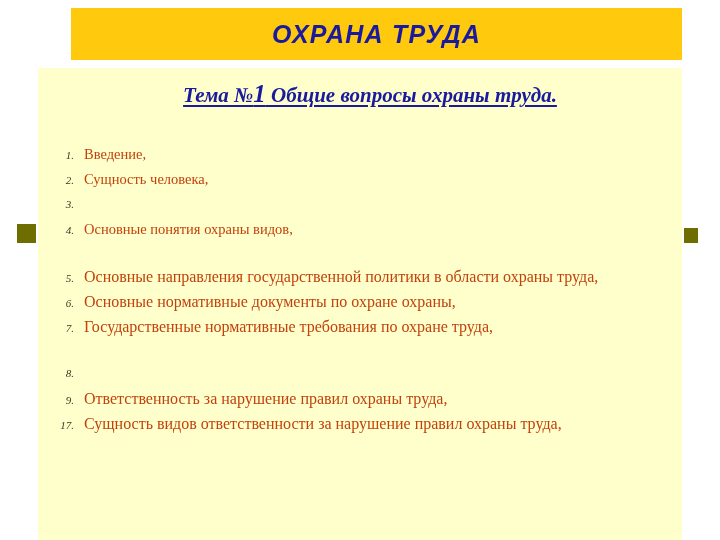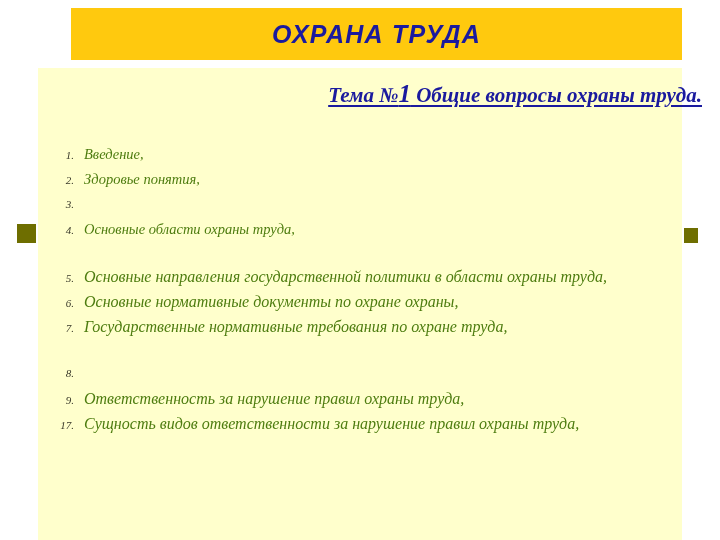--- a/index.html
+++ b/index.html
@@ -57,21 +57,21 @@
     white-space: nowrap;
     line-height: 1;
   }
 
   
   #subtitle-row {
     position: absolute;
     left: 38px;
     top: 80px;
     width: 664px;
-    text-align: right;
+    text-align: center;
   }
   #subtitle-text {
     display: inline-block;
     font-family: "Liberation Serif", "DejaVu Serif", serif;
     font-weight: bold;
     font-style: italic;
     font-size: 21px;
     color: #1a1a9e;
     text-decoration: underline;
     text-underline-offset: 3px;
@@ -123,23 +123,22 @@
     text-align: right;
     font-family: "Liberation Serif", "DejaVu Serif", serif;
     font-style: italic;
     font-size: 11px;
     color: #3a3a2a;
     line-height: 25px;
   }
   .item-label {
     padding-left: 10px;
     font-family: "Liberation Serif", "DejaVu Serif", serif;
-    font-style: italic;
     font-size: 14.5px;
-    color: #4d7c0f;
+    color: #c2410c;
     line-height: 25px;
     white-space: nowrap;
   }
   .agenda-item.small .item-label {
     font-size: 16px;
   }
 </style>
 </head>
 <body>
 
@@ -159,28 +158,28 @@
   <div class="side-marker" id="marker-right"></div>
 
   <div id="agenda-list">
 
     <div class="agenda-item">
       <span class="item-number">1.</span>
       <span class="item-label">Введение,</span>
     </div>
     <div class="agenda-item">
       <span class="item-number">2.</span>
-      <span class="item-label">Здоровье понятия,</span>
+      <span class="item-label">Сущность человека,</span>
     </div>
     <div class="agenda-item">
       <span class="item-number">3.</span>
     </div>
     <div class="agenda-item">
       <span class="item-number">4.</span>
-      <span class="item-label">Основные области охраны труда,</span>
+      <span class="item-label">Основные понятия охраны видов,</span>
     </div>
 
     <div class="agenda-item spacer"></div>
 
     <div class="agenda-item small">
       <span class="item-number">5.</span>
       <span class="item-label">Основные направления государственной политики в области охраны труда,</span>
     </div>
     <div class="agenda-item small">
       <span class="item-number">6.</span>

